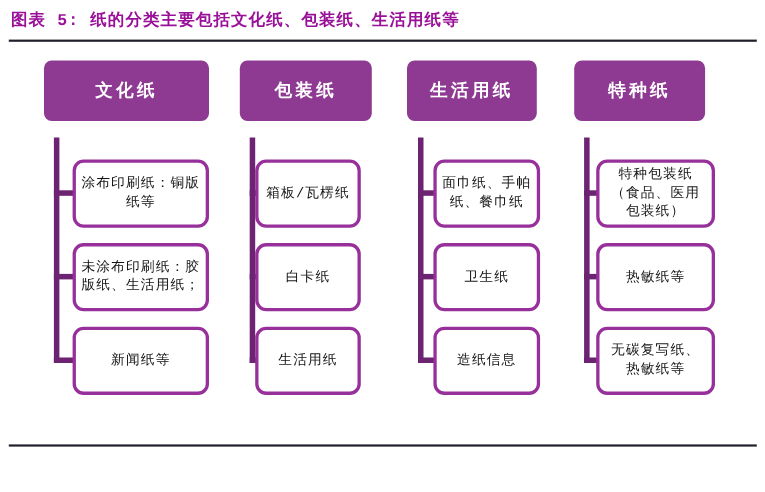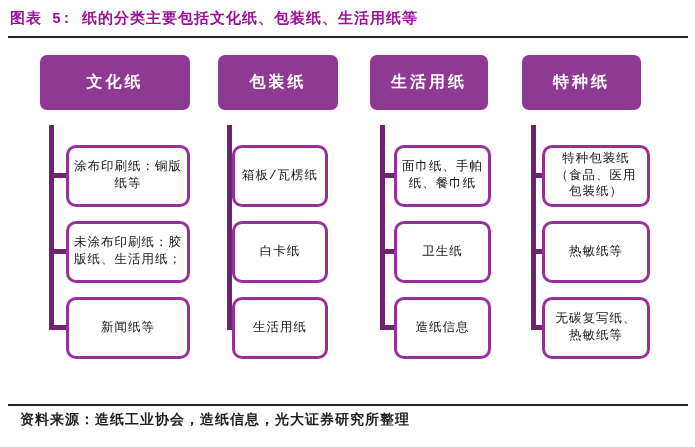--- a/index.html
+++ b/index.html
@@ -118,15 +118,14 @@
     <div class="stub s4 y1"></div>
     <div class="stub s4 y2"></div>
     <div class="stub s4 y3"></div>
     <div class="leaf c4l r1">特种包装纸（食品、医用包装纸）</div>
     <div class="leaf c4l r2">热敏纸等</div>
     <div class="leaf c4l r3">无碳复写纸、热敏纸等</div>
 
   </div>
 
   <div class="rule-bottom"></div>
-  <div class="source">资料来源：造纸工业协会，造纸信息，光大证券研究所整理</div>
 
 </div>
 
 </body></html>

